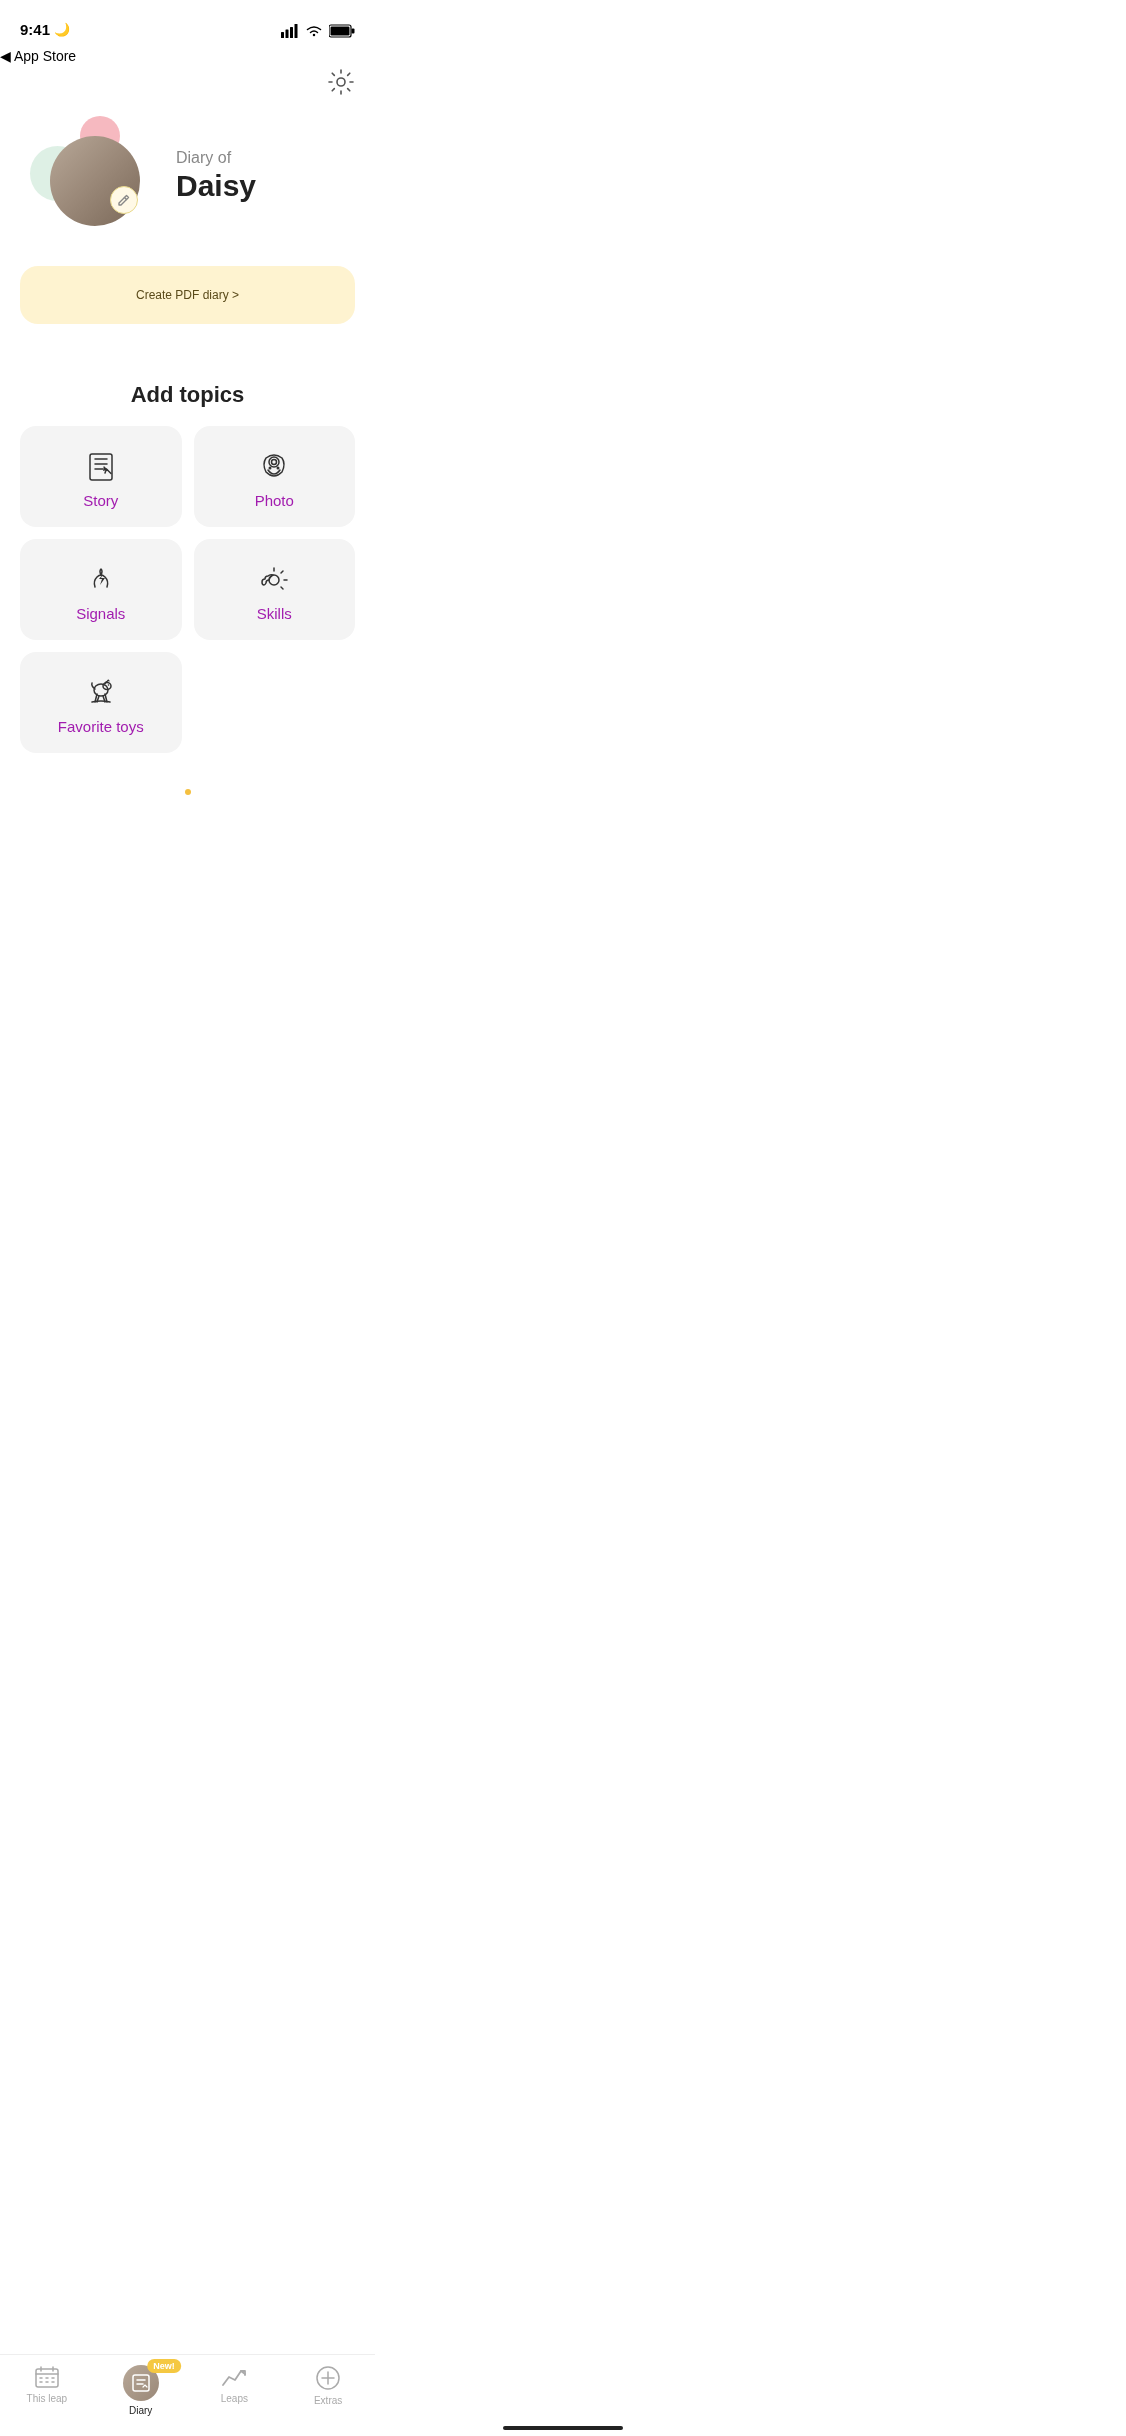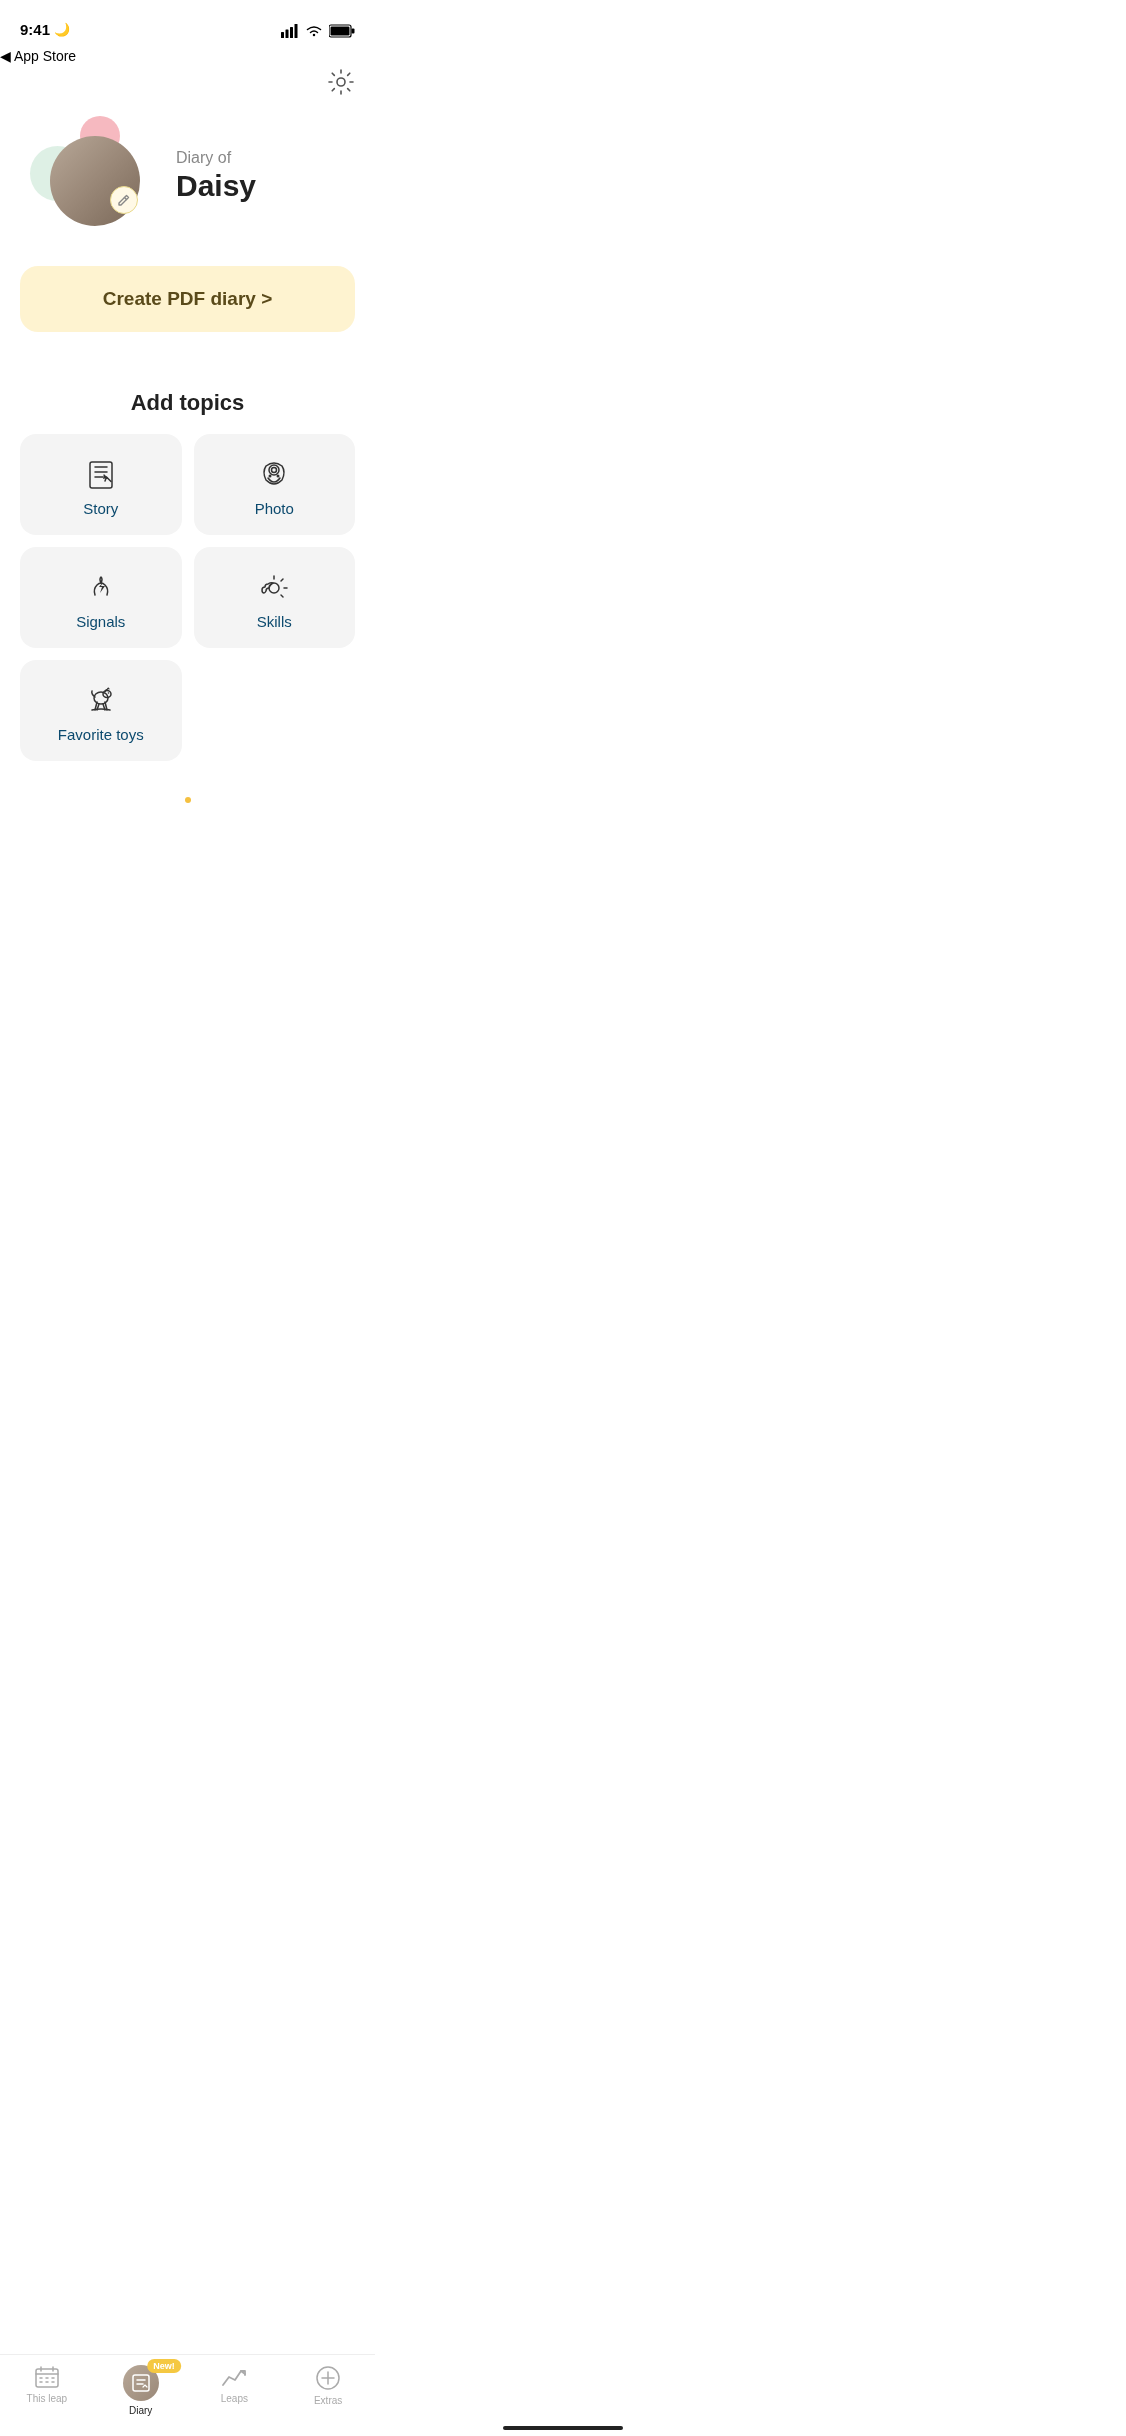--- a/index.html
+++ b/index.html
@@ -131,23 +131,23 @@
     .pdf-banner {
       margin: 10px 20px 20px 20px;
       background: #fef3d0;
       border-radius: 18px;
       padding: 22px 20px;
       display: flex;
       align-items: center;
       justify-content: center;
     }
     .pdf-banner-text {
-      font-size: 19px;
+      font-size: 12px;
       color: #5a4a1a;
-      font-weight: 700;
+      font-weight: 400;
     }
 
     
     .add-topics-section {
       padding: 10px 20px 16px 20px;
     }
     .add-topics-title {
       font-size: 22px;
       font-weight: 600;
       color: #222;
@@ -165,21 +165,21 @@
       border-radius: 16px;
       padding: 24px 10px 18px 10px;
       display: flex;
       flex-direction: column;
       align-items: center;
       gap: 10px;
       cursor: pointer;
     }
     .topic-label {
       font-size: 15px;
-      color: #0c4a6e;
+      color: #a21caf;
       font-weight: 400;
     }
 
     
     .bottom-nav {
       position: fixed;
       bottom: 0;
       width: 375px;
       background: #fff;
       border-top: 1px solid #eee;

